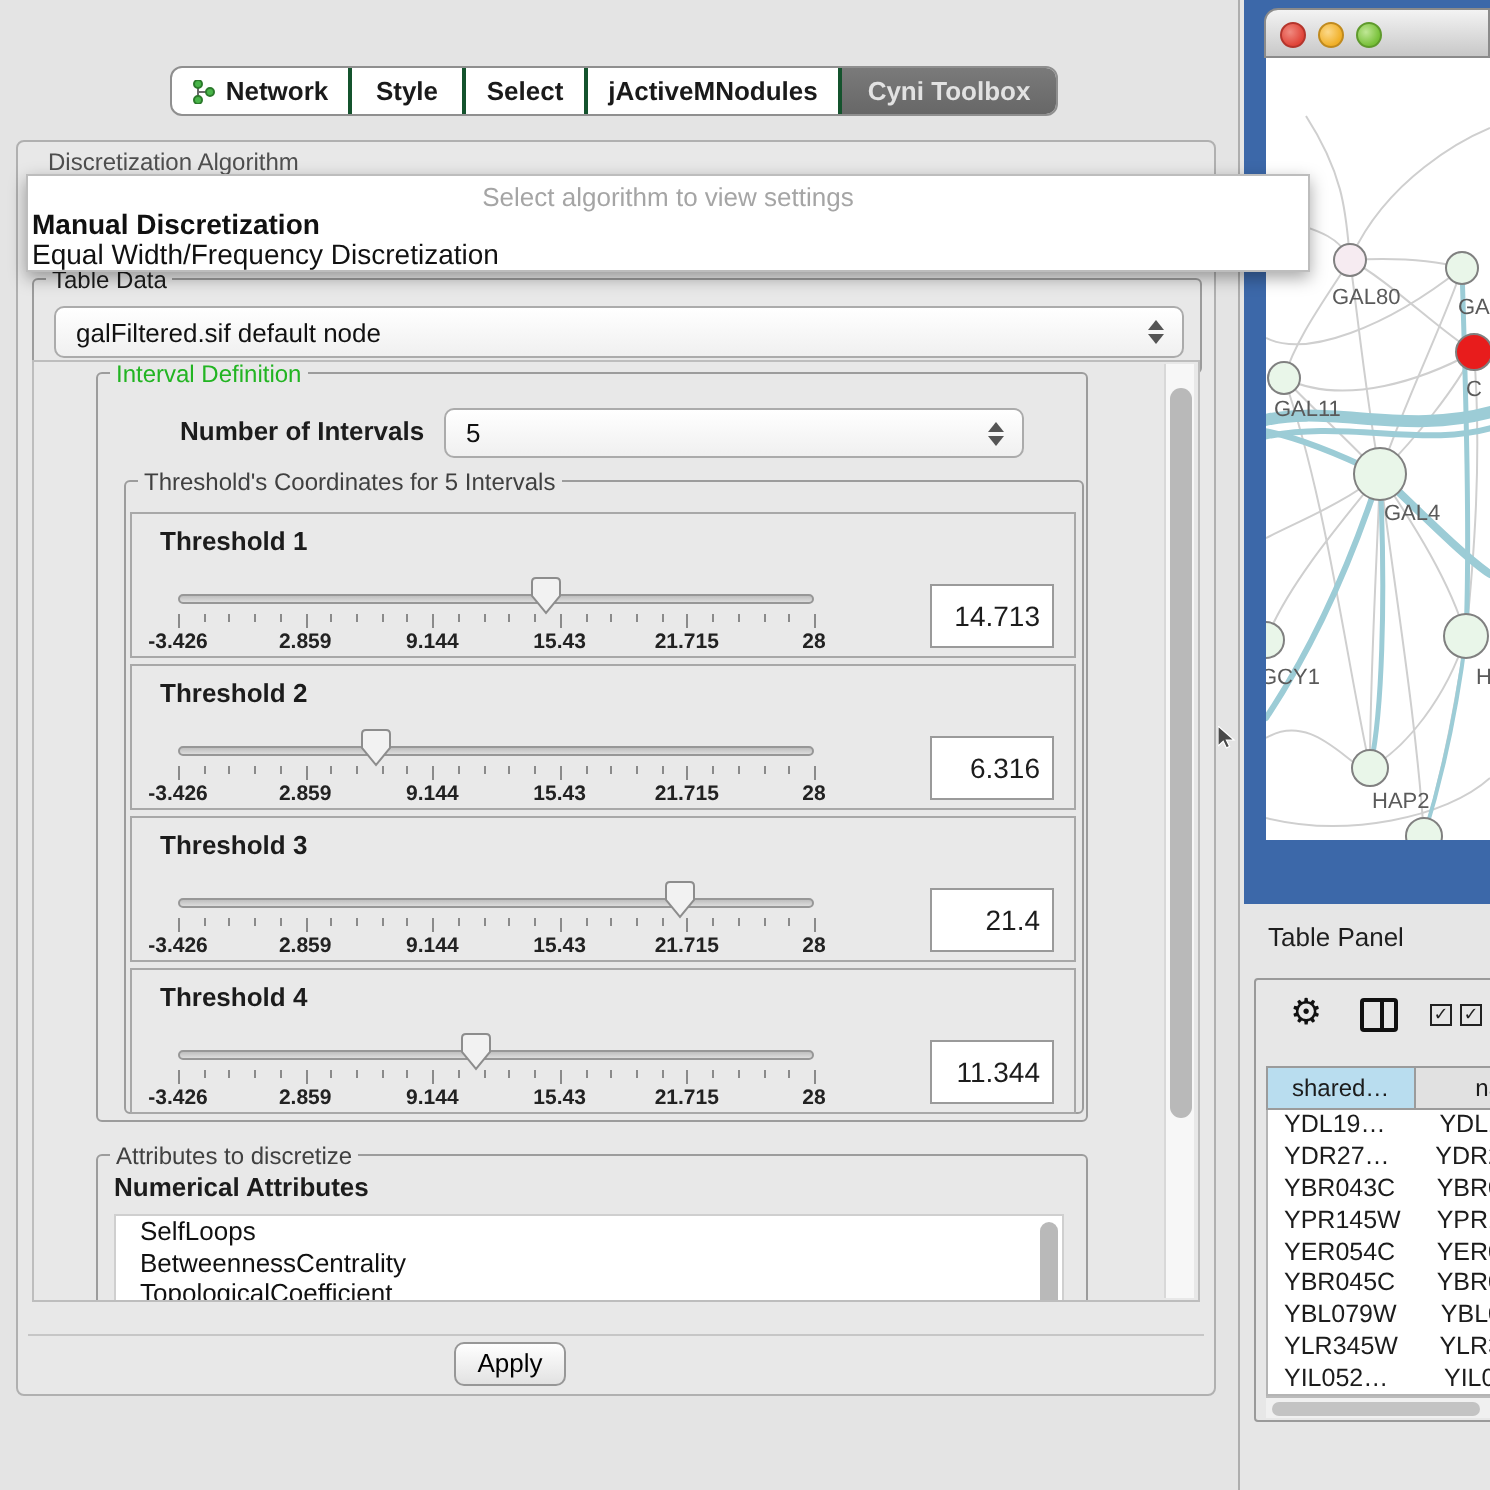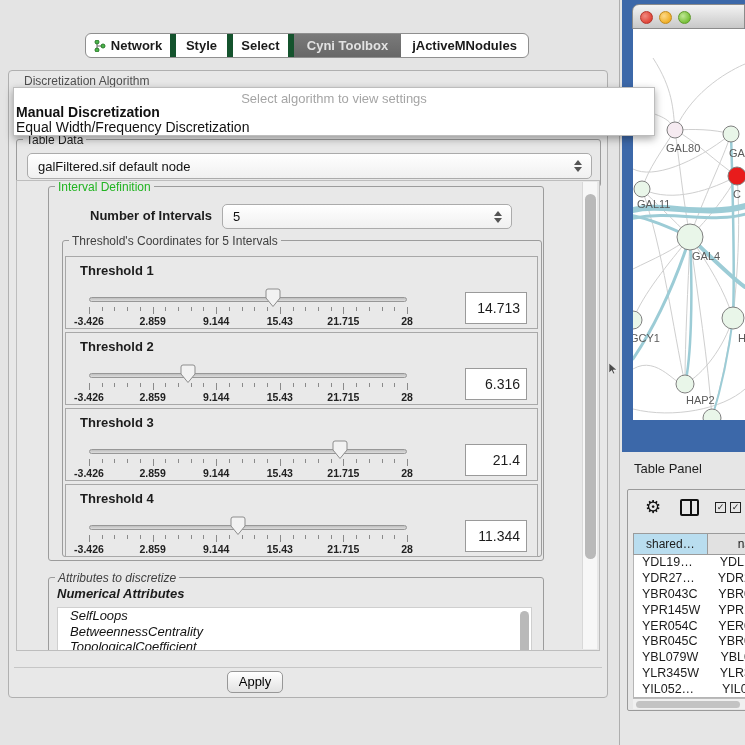--- a/index.html
+++ b/index.html
@@ -11,21 +11,21 @@
   
   #left-panel { left:0; top:0; width:620px; height:745px; background:#e4e4e4; border-right:1px solid #aeaeae; }
   #titlebar { left:0; top:0; width:620px; height:24px; background:linear-gradient(#ececec,#d4d4d4);
               border-bottom:1px solid #b2b2b2; }
   #titlebar .title { position:absolute; left:8px; top:4px; font-size:13px; color:#222; }
   #float-icon { position:absolute; right:34px; top:7px; width:11px; height:11px; border:1.6px solid #2e2e2e; border-radius:1px; }
   #close-icon { position:absolute; right:12px; top:3px; font-size:13px; font-weight:bold; color:#1d1d1d; }
 
   .tabbar { display:flex; background:#fff; border:1px solid #8f8f8f; border-radius:6px; overflow:hidden; }
   .seg { display:flex; align-items:center; justify-content:center; gap:5px; font-size:13px; font-weight:600;
-         color:#1a1a1a; border-right:6px solid #14532d; }
+         color:#1a1a1a; border-right:2px solid #14532d; }
   .seg:last-child { border-right:none; }
   .seg.sel { background:linear-gradient(#7a7a7a,#676767); color:#e2e2e2; border-right:none; }
   #top-tabs { left:85px; top:33px; height:25px; }
   #bottom-tabs { left:122px; top:704px; height:23px; }
 
   #content-box { left:8px; top:70px; width:600px; height:628px; background:#e8e8e8;
                  border:1px solid #b0b0b0; border-radius:4px; }
 
   #algo-group-label { left:24px; top:74px; font-size:12px; color:#4f4f4f; z-index:4; }
   #algo-combo-fragment { left:548px; top:95px; width:46px; height:28px; border:2px solid #79a7dc;
@@ -65,21 +65,21 @@
   .thr-label { position:absolute; left:14px; top:6px; font-size:13px; font-weight:bold; }
   .thr-track { position:absolute; left:23px; top:40px; width:318px; height:5px; border:1px solid #979797;
                border-radius:3px; background:linear-gradient(#bfbfbf,#dcdcdc); }
   .thr-thumb { position:absolute; top:31px; }
   .tick { position:absolute; top:50px; width:1px; background:#8a8a8a; }
   .tick.major { height:7px; } .tick.minor { height:4px; }
   .tick-label { position:absolute; top:58px; transform:translateX(-50%); font-size:10.5px; font-weight:bold; color:#222; }
   .thr-value { position:absolute; right:10px; top:35px; width:62px; height:32px; background:#fff;
                border:1px solid #9a9a9a; font-size:14px; text-align:right; line-height:30px; padding-right:6px; }
 
-  #attr-group { position:absolute; left:31px; top:396px; width:496px; height:80px;font-style:italic; }
+  #attr-group { position:absolute; left:31px; top:396px; width:496px; height:80px; }
   #attr-list-label { position:absolute; left:8px; top:8px; font-size:13px; font-weight:bold; }
   #attr-list { position:absolute; left:8px; top:29px; width:475px; height:46px; background:#fff;
                border:1px solid #cfcfcf; overflow:hidden; }
   #attr-list .item { font-size:13px; color:#111; padding-left:12px; height:15.5px; line-height:15.5px; }
   #attr-list-scroll { position:absolute; right:2px; top:3px; width:9px; height:62px; background:#b9b9b9; border-radius:5px; }
 
   #apply-sep { left:14px; top:667px; width:588px; border-top:1px solid #c6c6c6; }
   #apply-btn { left:227px; top:671px; width:56px; height:22px; background:linear-gradient(#ffffff,#e2e2e2);
                border:1px solid #979797; border-radius:5px; font-size:13px; text-align:center; line-height:20px; }
 
@@ -130,25 +130,25 @@
         <circle cx="9" cy="6" r="2" fill="#49b549" stroke="#2c7a2c"></circle>
       </svg>
       <span>Network</span>
     </div>
     <div class="seg" style="width:57px">
       <span>Style</span>
     </div>
     <div class="seg" style="width:61px">
       <span>Select</span>
     </div>
+    <div class="seg" style="width:127px">
+      <span>jActiveMNodules</span>
+    </div>
     <div class="seg sel" style="width:107px">
       <span>Cyni Toolbox</span>
-    </div>
-    <div class="seg" style="width:127px">
-      <span>jActiveMNodules</span>
     </div>
   </div>
 
   <div class="abs" id="content-box"></div>
 
   <span class="abs" id="algo-group-label">Discretization Algorithm</span>
   <div class="abs" id="algo-combo-fragment"></div>
 
   <div class="abs" id="algo-popup">
     <div class="prompt">Select algorithm to view settings</div>

